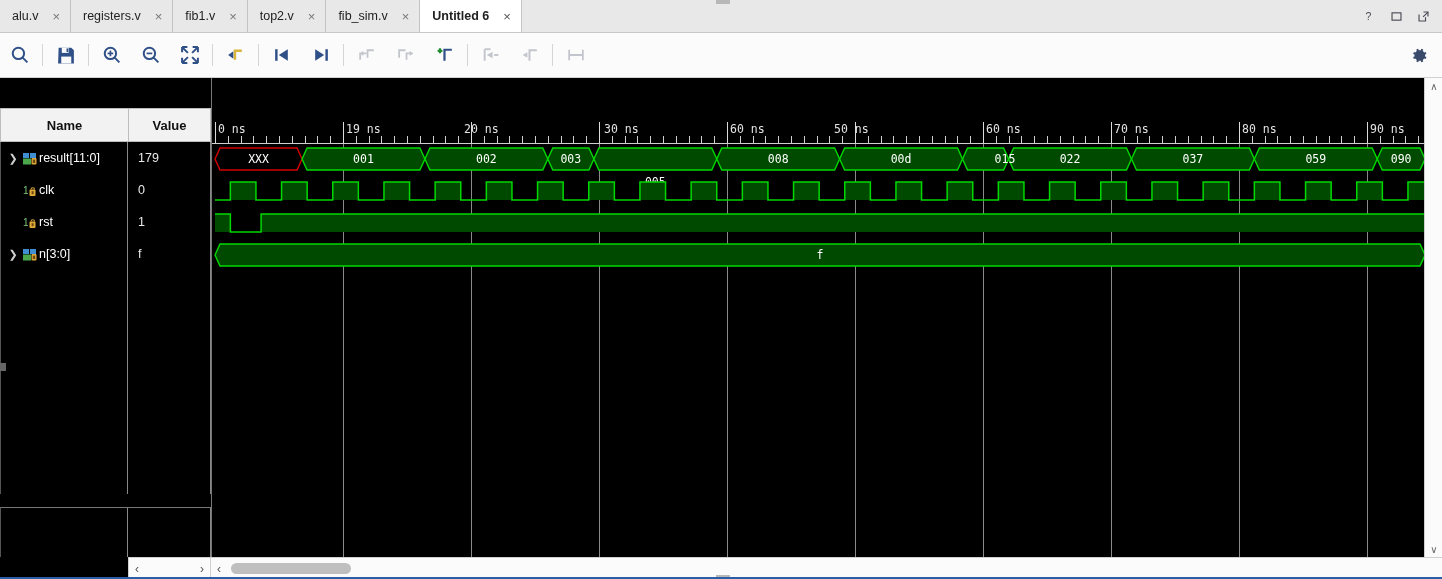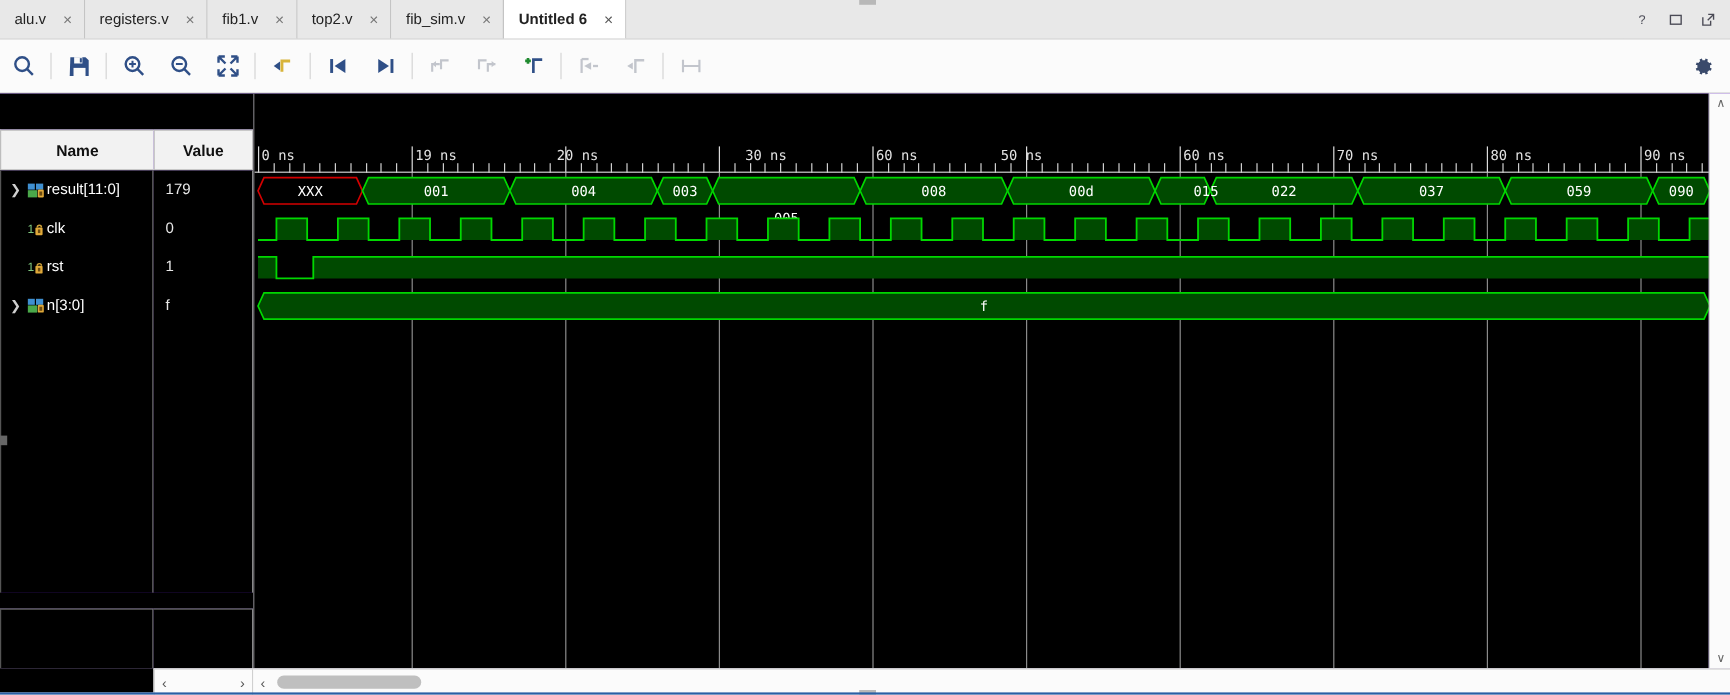--- a/index.html
+++ b/index.html
@@ -52,20 +52,21 @@
   }
   .tb { width: 39px; height: 45px; display: flex; align-items: center; justify-content: center; }
   .tbsep { width: 1px; height: 22px; background: #d5d5d5; margin: 0 3px; }
   #toolbar-spacer { flex: 1; }
   #gear-btn { width: 46px; height: 45px; display: flex; align-items: center; justify-content: center; }
 
   
   #main {
     position: absolute; left: 0; top: 78px; width: 1442px; height: 479px;
     background: #6d28d9;
+    border-radius: 18px;
   }
 
   
   #hdr-name {
     position: absolute; left: 0; top: 30px; width: 128px; height: 34px;
     background: #f2f2f2; border: 1px solid #bdbdbd; border-right: none;
     display: flex; align-items: center; justify-content: center;
   }
   #hdr-value {
     position: absolute; left: 128px; top: 30px; width: 83px; height: 34px;
@@ -432,21 +433,21 @@
 
     <div id="wave">
       <div id="ruler">
           <div class="majtick" style="left: 3px;"></div>
           <div class="rlab" style="left: 6px;">0 ns</div>
           <div class="majtick" style="left: 131px;"></div>
           <div class="rlab" style="left: 134px;">19 ns</div>
           <div class="majtick" style="left: 259px;"></div>
           <div class="rlab" style="left: 252px;">20 ns</div>
           <div class="majtick" style="left: 387px;"></div>
-          <div class="rlab" style="left: 409px;">30 ns</div>
+          <div class="rlab" style="left: 392px;">30 ns</div>
           <div class="majtick" style="left: 515px;"></div>
           <div class="rlab" style="left: 518px;">60 ns</div>
           <div class="majtick" style="left: 643px;"></div>
           <div class="rlab" style="left: 622px;">50 ns</div>
           <div class="majtick" style="left: 771px;"></div>
           <div class="rlab" style="left: 774px;">60 ns</div>
           <div class="majtick" style="left: 899px;"></div>
           <div class="rlab" style="left: 902px;">70 ns</div>
           <div class="majtick" style="left: 1027px;"></div>
           <div class="rlab" style="left: 1030px;">80 ns</div>
@@ -561,21 +562,21 @@
             <path d="M 504.76000000000005 15 L 509.76000000000005 4 L 622.64 4 L 627.64 15 L 622.64 26 L 509.76000000000005 26 Z" fill="#004a00" stroke="#00d800" stroke-width="1.4"></path>
             <path d="M 627.64 15 L 632.64 4 L 745.52 4 L 750.52 15 L 745.52 26 L 632.64 26 Z" fill="#004a00" stroke="#00d800" stroke-width="1.4"></path>
             <path d="M 750.52 15 L 755.52 4 L 791.6 4 L 796.6 15 L 791.6 26 L 755.52 26 Z" fill="#004a00" stroke="#00d800" stroke-width="1.4"></path>
             <path d="M 796.6 15 L 801.6 4 L 914.48 4 L 919.48 15 L 914.48 26 L 801.6 26 Z" fill="#004a00" stroke="#00d800" stroke-width="1.4"></path>
             <path d="M 919.48 15 L 924.48 4 L 1037.3600000000001 4 L 1042.3600000000001 15 L 1037.3600000000001 26 L 924.48 26 Z" fill="#004a00" stroke="#00d800" stroke-width="1.4"></path>
             <path d="M 1042.3600000000001 15 L 1047.3600000000001 4 L 1160.24 4 L 1165.24 15 L 1160.24 26 L 1047.3600000000001 26 Z" fill="#004a00" stroke="#00d800" stroke-width="1.4"></path>
             <path d="M 1165.24 15 L 1170.24 4 L 1208 4 L 1213 15 L 1208 26 L 1170.24 26 Z" fill="#004a00" stroke="#00d800" stroke-width="1.4"></path>
           </svg>
           <div class="bustext" style="left: -13.48px; width: 120px;">XXX</div>
           <div class="bustext" style="left: 91.48px; width: 120px;">001</div>
-          <div class="bustext" style="left: 214.36px; width: 120px;">004</div>
+          <div class="bustext" style="left: 214.36px; width: 120px;">002</div>
           <div class="bustext" style="left: 298.84px; width: 120px;">003</div>
           <div class="bustext" style="left: 383.32px; width: 120px; margin-top: 23px;">005</div>
           <div class="bustext" style="left: 506.2px; width: 120px;">008</div>
           <div class="bustext" style="left: 629.08px; width: 120px;">00d</div>
           <div class="bustext" style="left: 733px; width: 120px;">015</div>
           <div class="bustext" style="left: 798.04px; width: 120px;">022</div>
           <div class="bustext" style="left: 920.92px; width: 120px;">037</div>
           <div class="bustext" style="left: 1043.8px; width: 120px;">059</div>
           <div class="bustext" style="left: 1129.12px; width: 120px;">090</div>
         </div>

